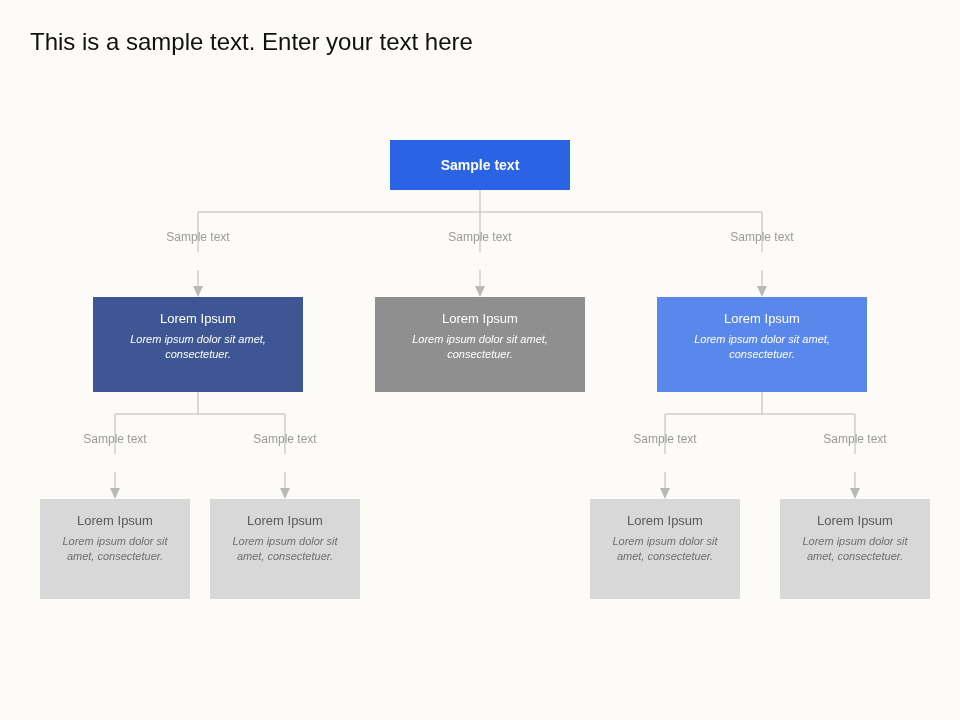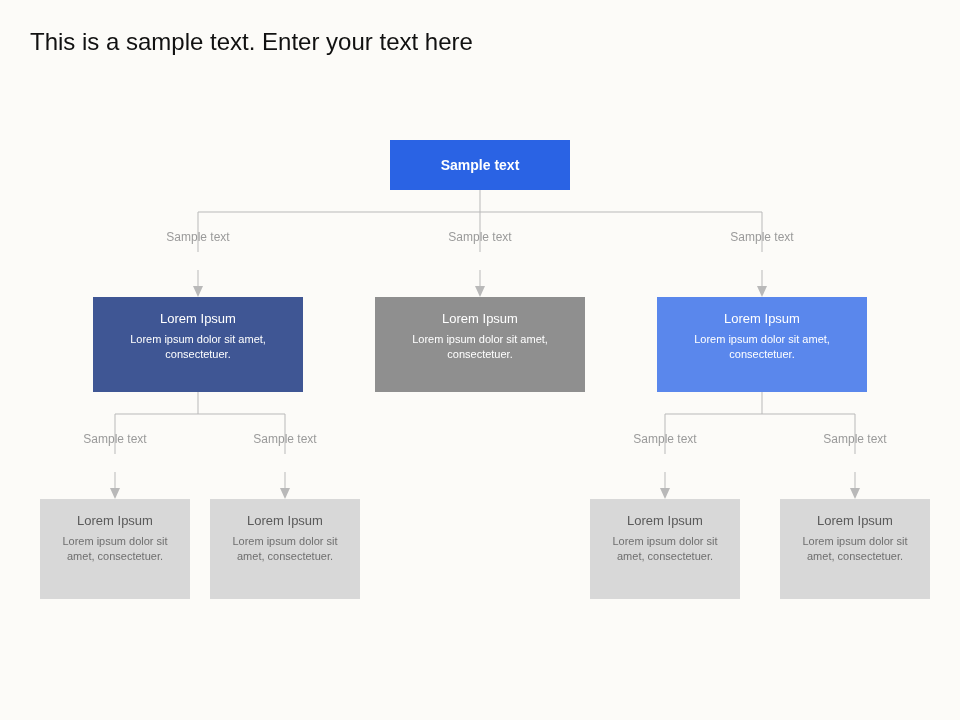--- a/index.html
+++ b/index.html
@@ -1,20 +1,20 @@
 <!DOCTYPE html>
 <html><head>
 <meta charset="utf-8">
 <style>
   html,body{margin:0;padding:0;width:960px;height:720px;background:#fcfbf8;font-family:Verdana,Geneva,sans-serif;overflow:hidden;}
   .canvas{position:relative;width:960px;height:720px;}
   .title{position:absolute;left:30px;top:28px;font-size:24px;color:#111;}
   .box{position:absolute;box-sizing:border-box;text-align:center;color:#fff;padding:10px 8px;}
   .box h4{margin:4px 0 6px 0;font-size:13px;font-weight:normal;}
-  .box p{margin:0;font-size:11px;line-height:1.35;}
+  .box p{margin:0;font-size:11px;line-height:1.35;font-style:italic;}
   .root{background:#2a63e4;width:180px;height:50px;display:flex;align-items:center;justify-content:center;font-weight:bold;font-size:14px;}
   .lvl2{width:210px;height:95px;}
   .c-dark{background:#3f5694;}
   .c-gray{background:#8f8f8f;}
   .c-blue{background:#5a87ec;}
   .lvl3{width:150px;height:100px;background:#d8d8d8;color:#6f6f6f;}
   .lvl3 h4{color:#5a5a5a;}
   .edge-label{position:absolute;font-size:12px;color:#9a9a9a;width:120px;text-align:center;}
   svg.conn{position:absolute;left:0;top:0;width:960px;height:720px;pointer-events:none;}
   svg.conn line{stroke:#b9b9b9;stroke-width:1;}

